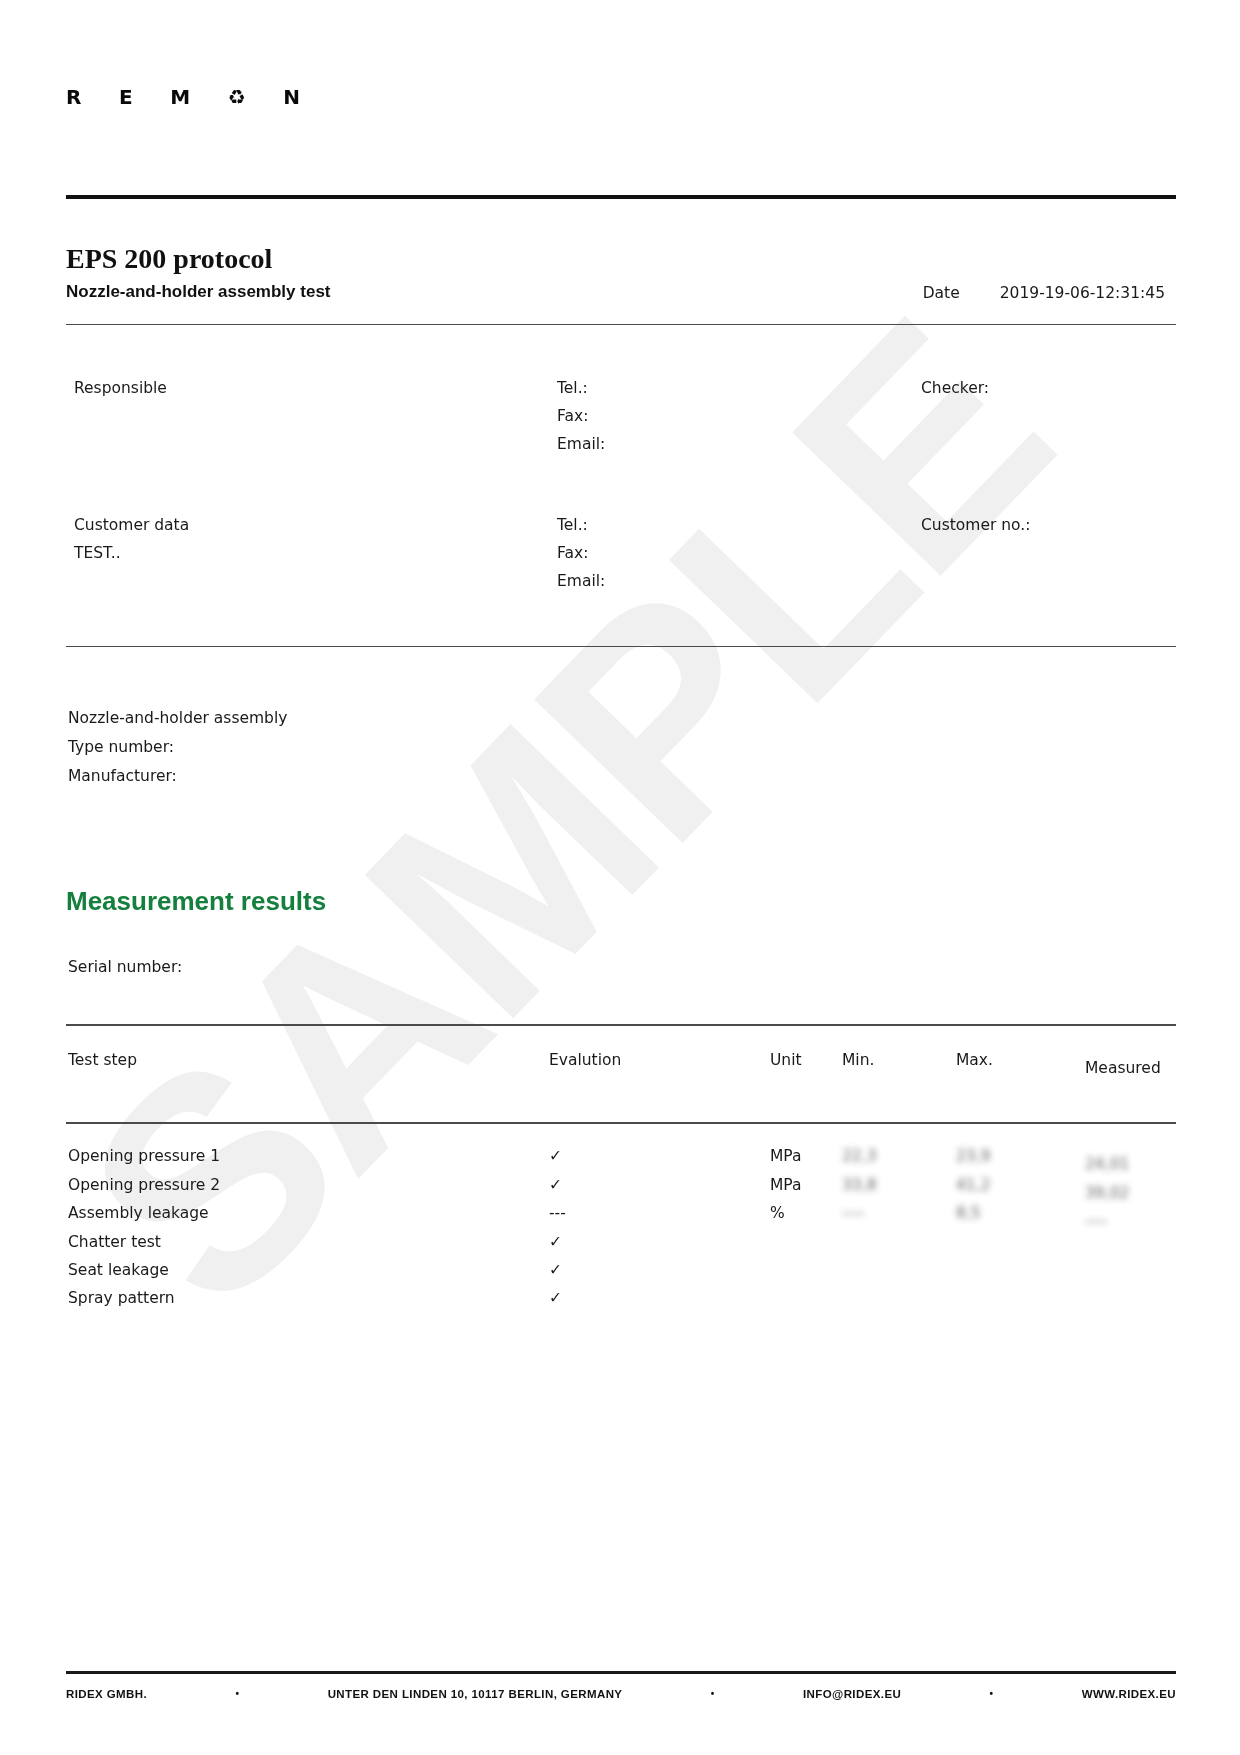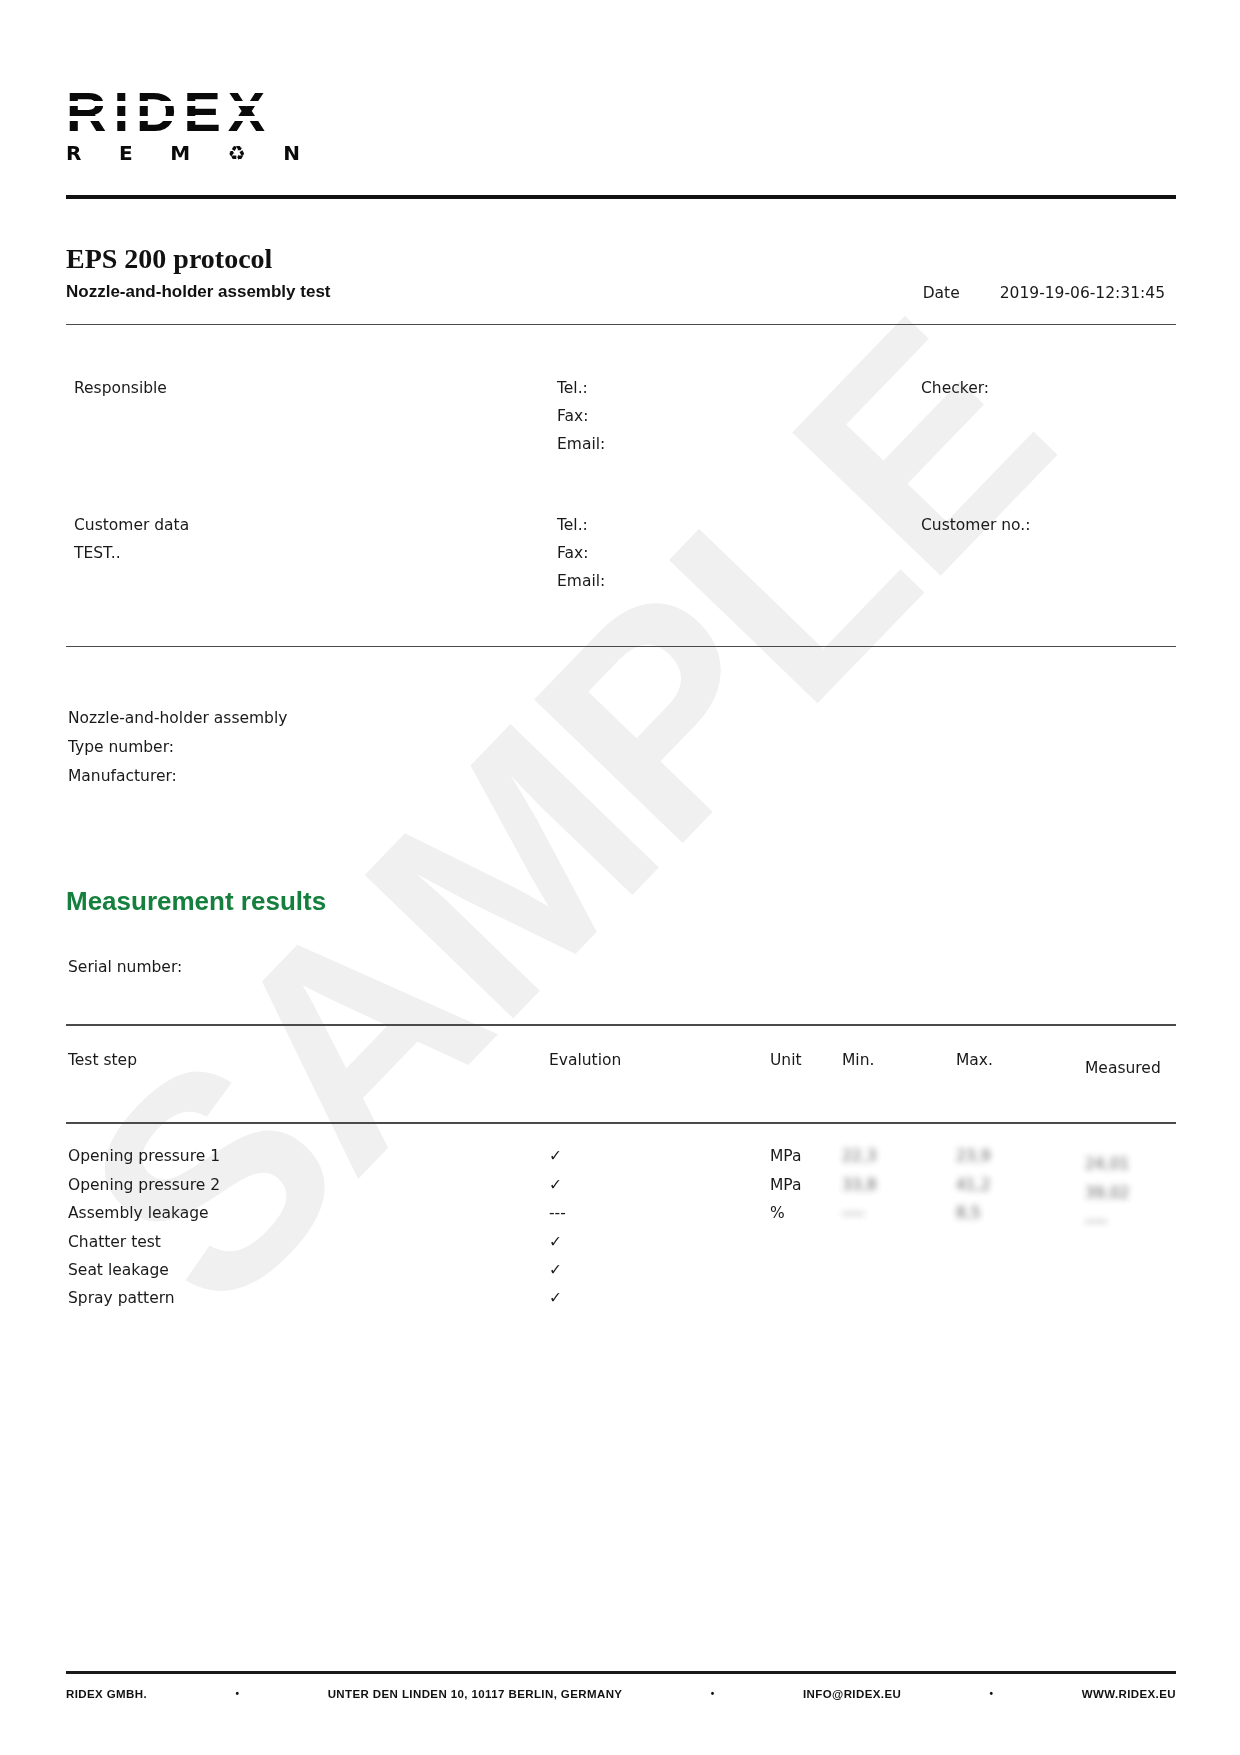--- a/index.html
+++ b/index.html
@@ -110,25 +110,20 @@
 </head>
 <body>
 
 <div class="page">
 
   <div class="watermark">SAMPLE</div>
 
   <div class="layer">
 
     <div class="abs logo-block">
-      <div class="logo-ridex">
-        <span>RIDEX</span>
-        <div class="logo-stripe stripe-1"></div>
-        <div class="logo-stripe stripe-2"></div>
-      </div>
       <div class="logo-reman">
         <span>R</span>
         <span>E</span>
         <span>M</span>
         <span>♻</span>
         <span>N</span>
       </div>
     </div>
 
     <div class="abs rule rule-thick"></div>

